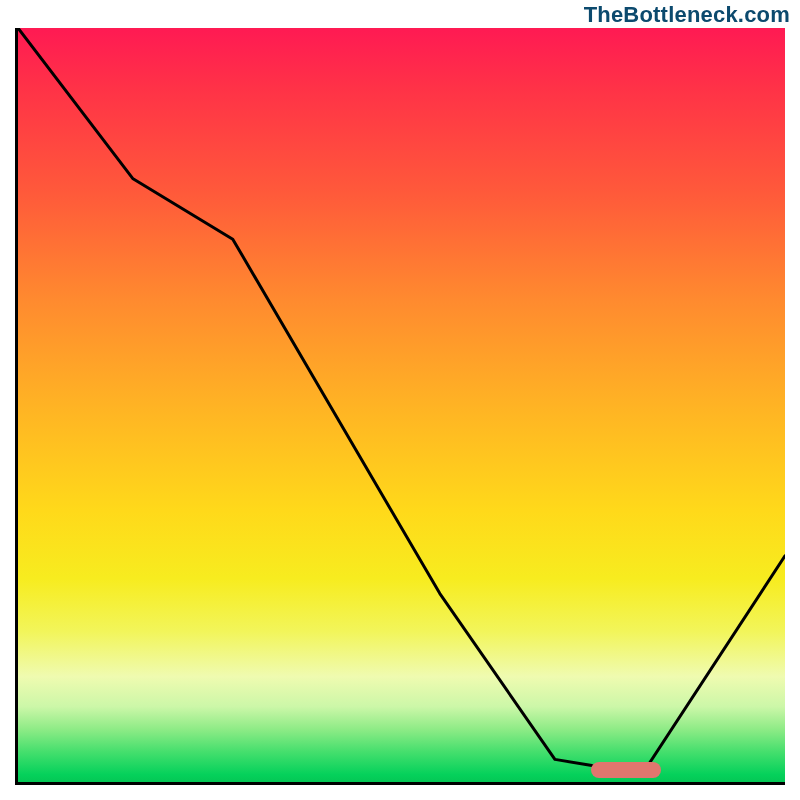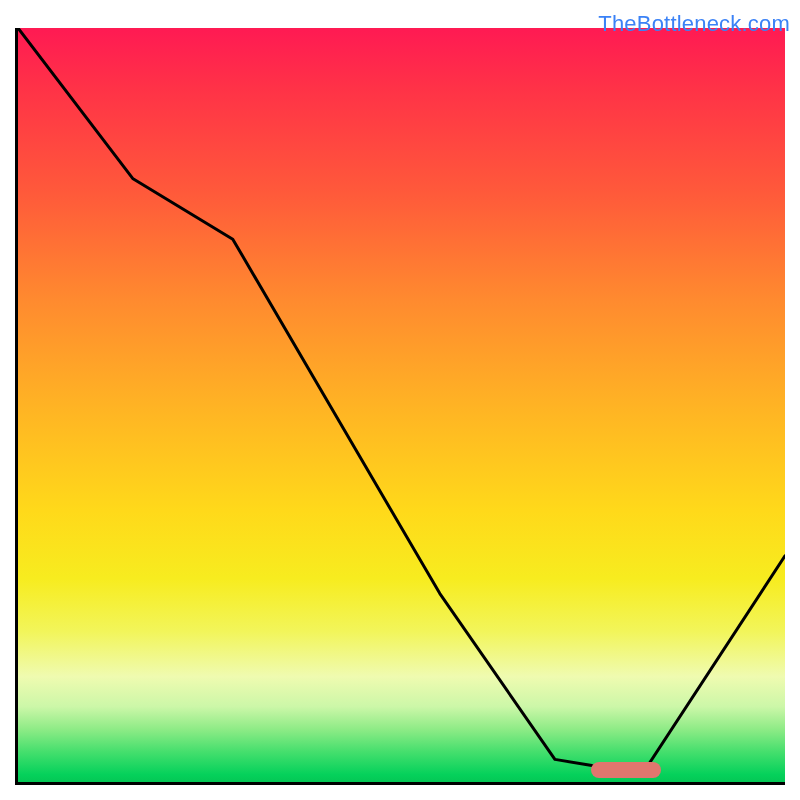--- a/index.html
+++ b/index.html
@@ -10,26 +10,26 @@
     background: #ffffff;
     overflow: hidden;
   }
   .container {
     position: relative;
     width: 800px;
     height: 800px;
   }
   .watermark {
     position: absolute;
-    top: 11px;
+    top: 2px;
     right: 10px;
     font-family: Arial, Helvetica, sans-serif;
     font-size: 22px;
-    font-weight: 400;
-    color: #3b82f6;
+    font-weight: 700;
+    color: #0c4a6e;
     letter-spacing: 0.2px;
     z-index: 3;
   }
   .plot {
     position: absolute;
     left: 15px;
     top: 28px;
     width: 770px;
     height: 757px;
     border-left: 3px solid #000;

